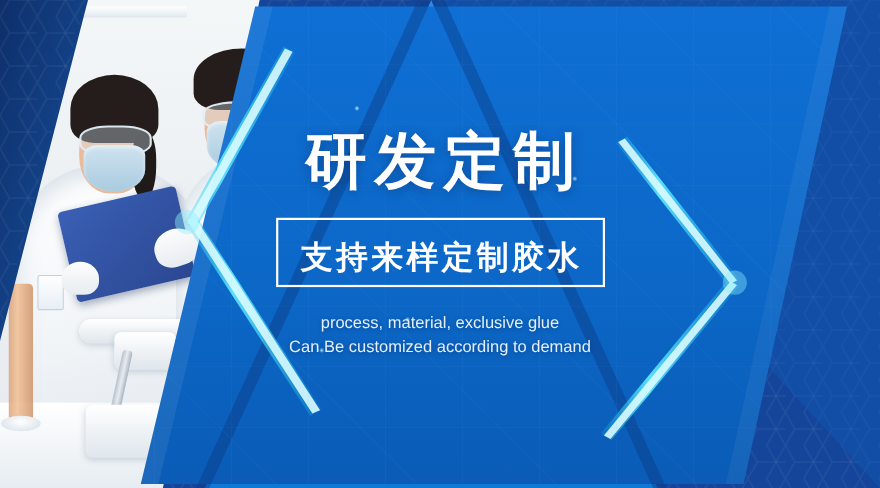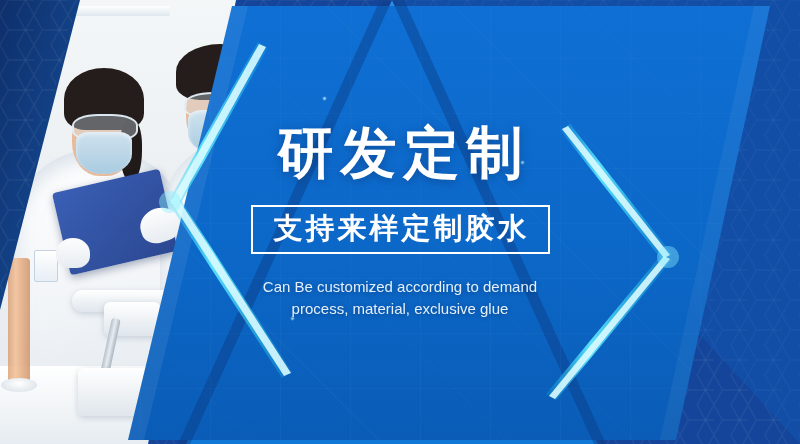--- a/index.html
+++ b/index.html
@@ -185,21 +185,21 @@
     font-size: 56px;
     font-weight: bold;
     letter-spacing: 7px;
     text-indent: 7px;
     line-height: 1;
     margin: 0 0 24px 0;
     text-shadow: 0 2px 10px rgba(10,45,100,.45);
   }
   .subbox {
     border: 2px solid #ffffff;
-    padding: 6px 18px 9px 18px;
+    padding: 20px 18px 9px 18px;
     margin-bottom: 22px;
   }
   .subbox-text {
     color: #ffffff;
     font-size: 29px;
     font-weight: bold;
     letter-spacing: 3px;
     text-indent: 3px;
     line-height: 1.05;
     white-space: nowrap;
@@ -368,18 +368,18 @@
   </div>
 
   <div class="content">
     <h1 class="headline">研发定制</h1>
 
     <div class="subbox">
       <div class="subbox-text">支持来样定制胶水</div>
     </div>
 
     <div class="tagline">
+      <div>process, material, exclusive glue</div>
       <div>Can Be customized according to demand</div>
-      <div>process, material, exclusive glue</div>
     </div>
   </div>
 
 </div>
 
 </body></html>

